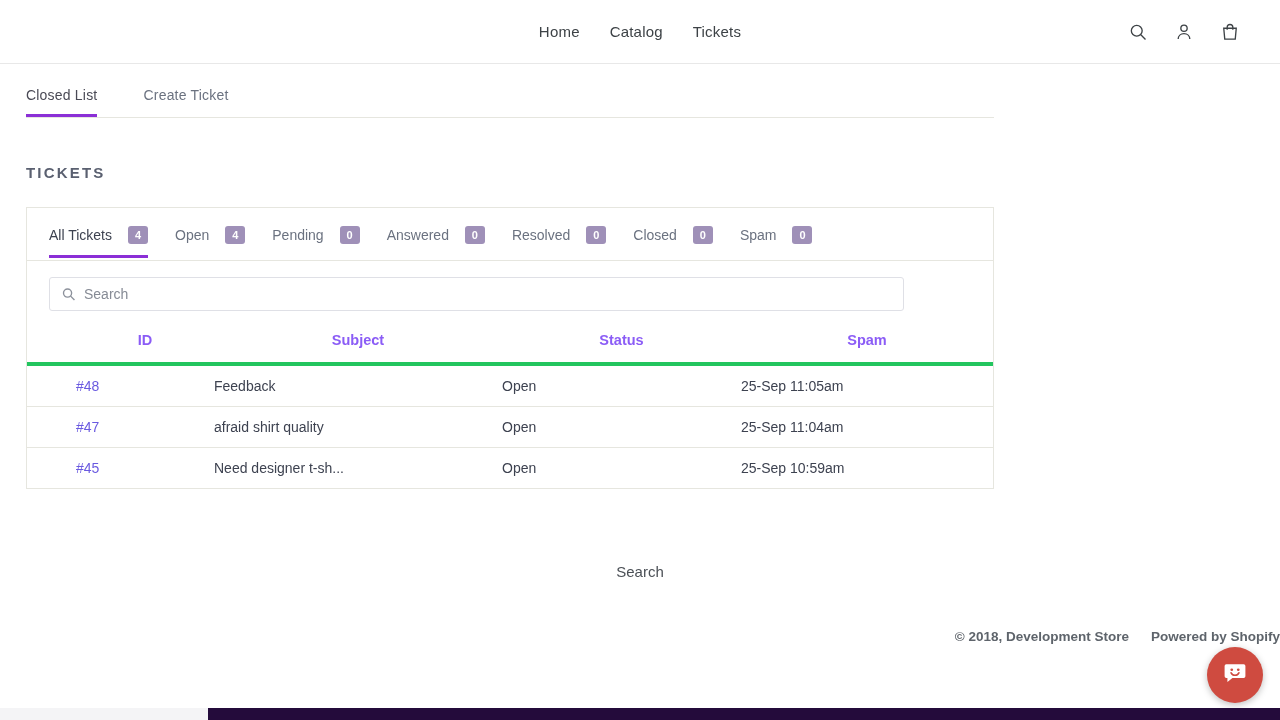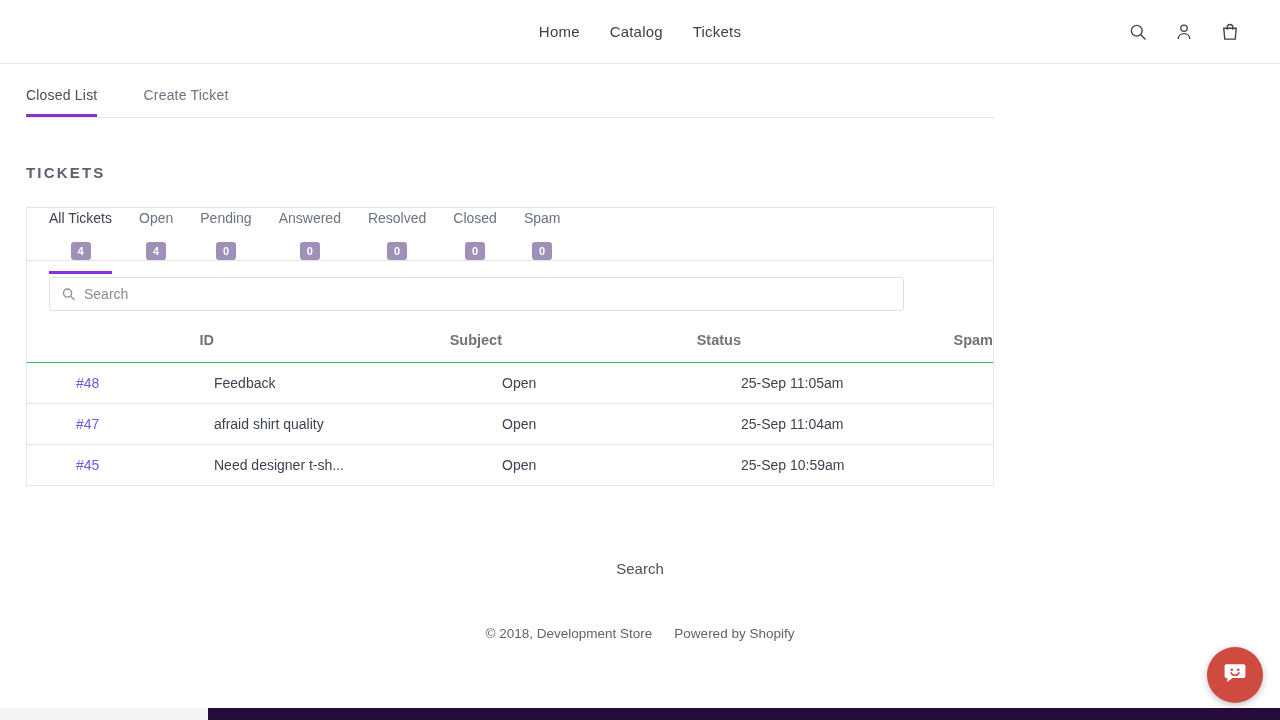--- a/index.html
+++ b/index.html
@@ -112,21 +112,20 @@
     display: flex;
     align-items: center;
     gap: 16px;
     font-size: 14px;
     color: #6b7280;
     margin-right: 27px;
     padding-bottom: 11px;
     border-bottom: 3px solid transparent;
     cursor: pointer;
     white-space: nowrap;
-    flex-direction: column;
   }
   .filter-tab.active {
     color: #3d4250;
     border-bottom-color: #8b2fd6;
   }
   .badge {
     display: inline-flex;
     align-items: center;
     justify-content: center;
     min-width: 20px;
@@ -172,26 +171,26 @@
     color: #3d4250;
     background: transparent;
   }
   .search-box input::placeholder { color: #868b95; }
 
   table.tickets {
     width: 100%;
     border-collapse: collapse;
   }
   table.tickets th {
-    text-align: right;
+    text-align: center;
     font-size: 14.5px;
     font-weight: bold;
-    color: #737373;
+    color: #8b5cf6;
     padding: 7px 0 14px 0;
-    border-bottom: 1px solid #22c55e;
+    border-bottom: 4px solid #22c55e;
   }
   table.tickets td {
     font-size: 14px;
     color: #3d4250;
     padding: 12px 0;
     border-bottom: 1px solid #e6e6df;
     margin-top: 6px;
   }
   table.tickets tr:last-child td { border-bottom: none; }
   .col-id     { width: 187px; padding-left: 49px !important; }
@@ -210,24 +209,25 @@
   }
   .footer-link {
     font-size: 15px;
     color: #4b5056;
     text-decoration: none;
   }
   .footer-legal {
     margin-top: 48px;
     display: flex;
     align-items: center;
-    justify-content: center;
+    justify-content: flex-end;
     gap: 22px;
     font-size: 13.5px;
     color: #5e646b;
+    font-weight: bold;
   }
   .footer-legal a {
     color: #5e646b;
     text-decoration: none;
   }
 
   
   .chat-button {
     position: absolute;
     right: 17px;

